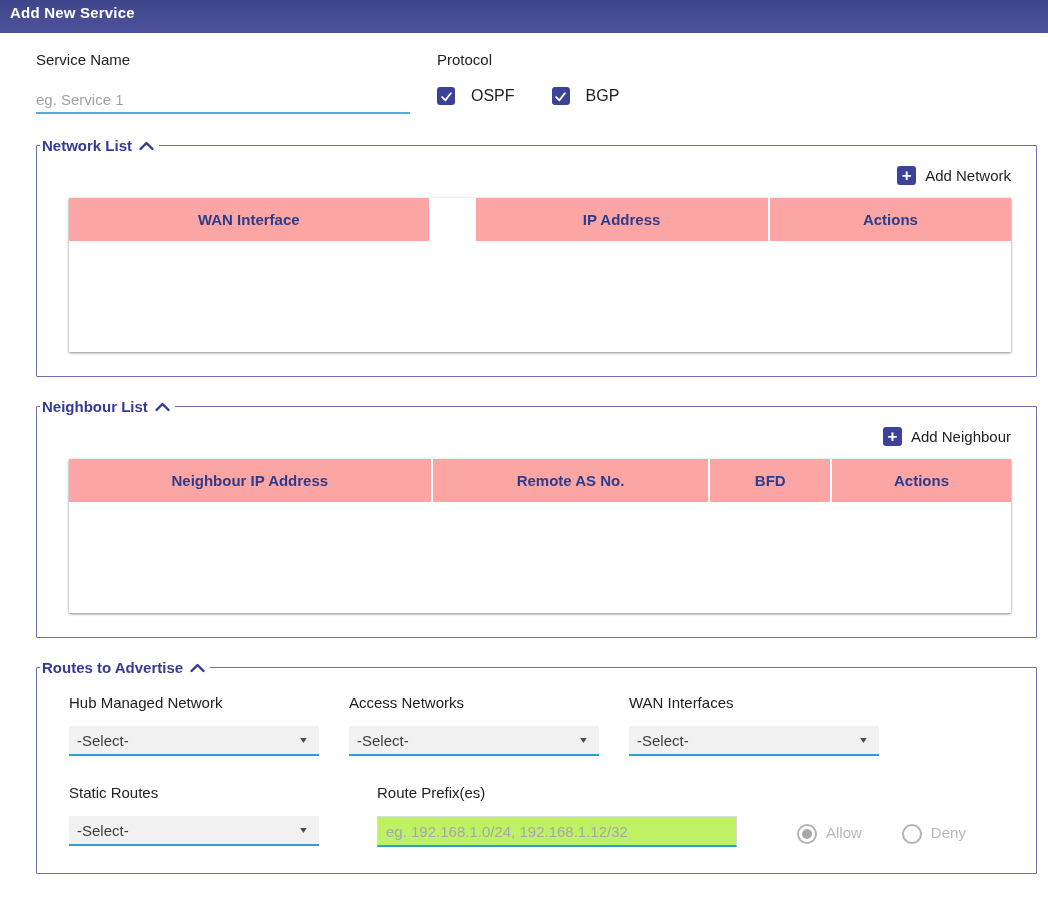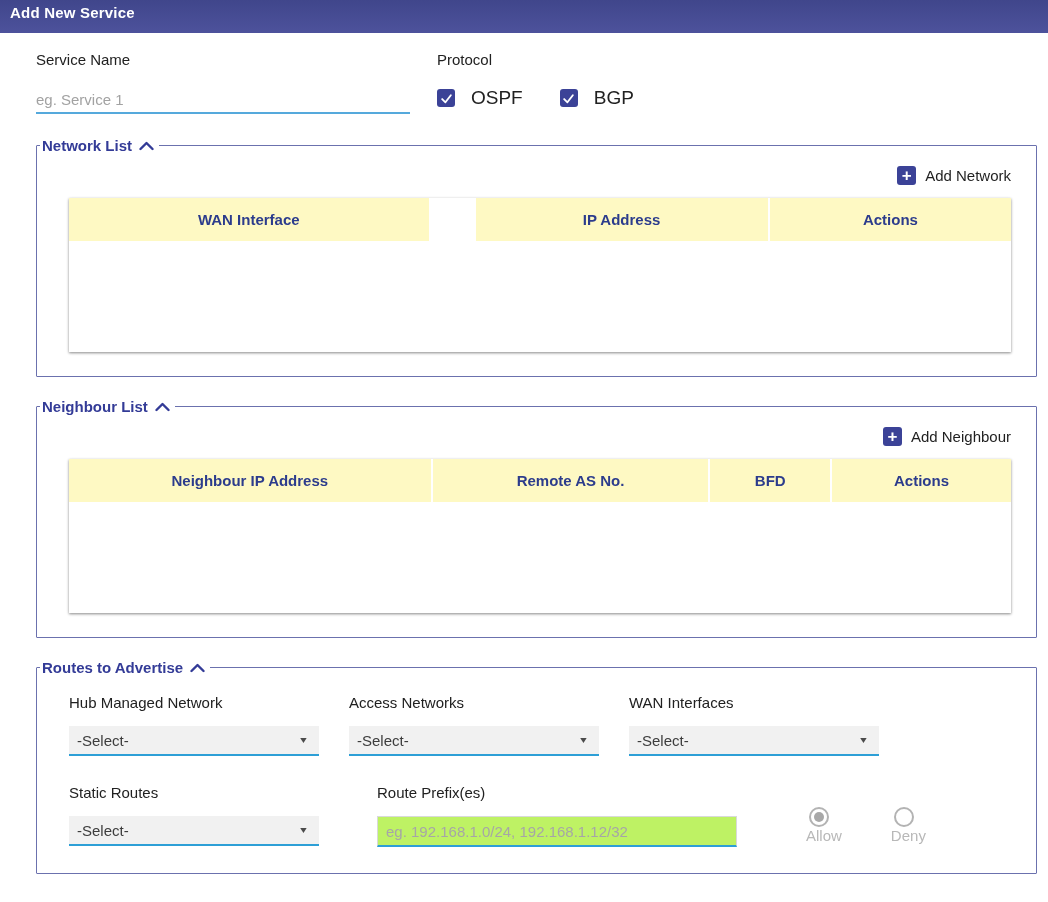--- a/index.html
+++ b/index.html
@@ -36,21 +36,21 @@
   .svcname-input::placeholder { color: #a2a2a2; }
 
   .protocol-col { }
   .checkbox-row { display: flex; align-items: center; margin-top: 18px; }
   .checkbox {
     width: 18px; height: 18px; background: #3b4297; border-radius: 3px;
     display: inline-flex; align-items: center; justify-content: center;
     cursor: pointer;
   }
   .checkbox svg { width: 13px; height: 13px; }
-  .checkbox-label { font-size: 19px; margin-left: 16px; }
+  .checkbox-label { font-size: 16px; margin-left: 16px; }
   .checkbox-group + .checkbox-group { margin-left: 37px; }
   .checkbox-group { display: flex; align-items: center; }
 
   
   fieldset.section {
     border: 1px solid #6b71ae; border-radius: 1px;
     margin: 0 0 21px 0; padding: 0 0 24px 0;
   }
   fieldset.section legend {
     margin-left: 3px; padding: 0 5px 0 2px;
@@ -69,21 +69,21 @@
   }
   .add-btn-label { font-size: 15px; color: #1f1f1f; margin-left: 9px; }
 
   .table-wrap {
     margin: 13px 25px 0 32px;
     background: #fff;
     box-shadow: 0 1px 3px rgba(0,0,0,0.3), 0 1px 2px rgba(0,0,0,0.2);
   }
   .thead { display: flex; }
   .th {
-    background: #fef9c3; color: #2c3c8c; font-weight: bold; font-size: 15px;
+    background: #fca5a5; color: #2c3c8c; font-weight: bold; font-size: 15px;
     height: 43px; display: flex; align-items: center; justify-content: center;
     border-right: 2px solid #ffffff;
   }
   .th:last-child { border-right: none; }
   .tbody-empty { height: 111px; background: #fff; }
 
   
   .nw-c1 { width: 40.3%; } .nw-c2 { width: 32.8%; margin-left: 45px; } .nw-c3 { width: 26.9%; }
   
   .nb-c1 { width: 38.6%; } .nb-c2 { width: 29.5%; } .nb-c3 { width: 12.9%; } .nb-c4 { width: 19.0%; }
@@ -106,21 +106,21 @@
 
   .prefix-input {
     width: 360px; height: 31px; background: #bef264;
     border: 1px solid #d9d9d9; border-bottom: 2px solid #2d9fd6;
     font-size: 15px; padding: 0 8px; color: #212121;
     font-family: "Liberation Sans", sans-serif; outline: none;
   }
   .prefix-input::placeholder { color: #a6a6a6; }
 
   .radio-zone { display: flex; align-items: flex-end; padding-bottom: 3px; margin-left: 2px; }
-  .radio-group { display: flex; align-items: center; margin-right: 40px; cursor: default; flex-direction: column; }
+  .radio-group { display: flex; margin-right: 40px; cursor: default; }
   .radio-outer {
     width: 20px; height: 20px; border: 2px solid #b3b3b3; border-radius: 50%;
     display: inline-flex; align-items: center; justify-content: center;
     background: #fff;
   }
   .radio-dot { width: 10px; height: 10px; border-radius: 50%; background: #a8a8a8; }
   .radio-label { font-size: 15px; color: #b8b8b8; margin-left: 9px; }
 </style>
 </head>
 <body>

